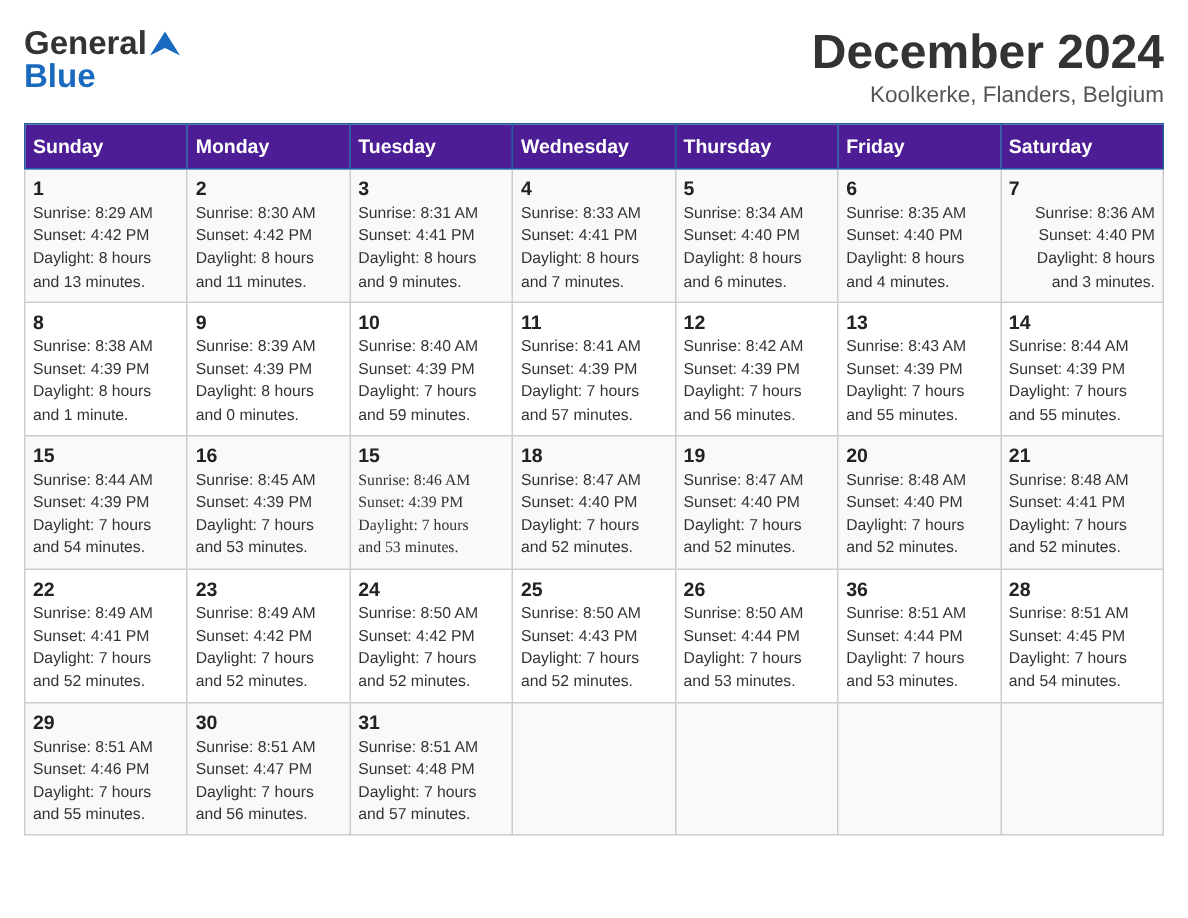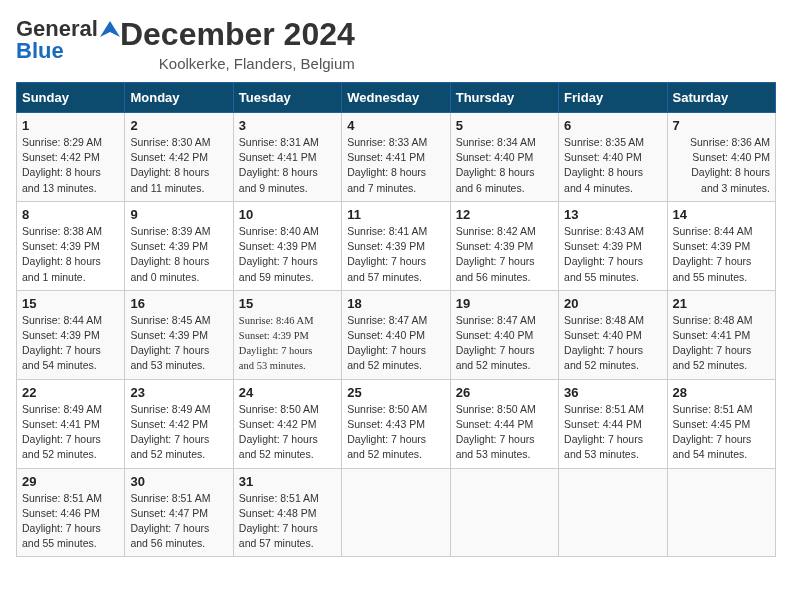--- a/index.html
+++ b/index.html
@@ -5,21 +5,21 @@
     * { box-sizing: border-box; margin: 0; padding: 0; }
     body {
       font-family: Arial, sans-serif;
       background: #fff;
       width: 792px;
       min-height: 612px;
       padding: 16px;
     }
     .header-area {
       display: flex;
-      justify-content: flex-start;
+      justify-content: space-between;
       align-items: flex-start;
       margin-bottom: 10px;
     }
     .logo {
       display: flex;
       flex-direction: column;
       align-items: flex-start;
     }
     .title-area {
       text-align: right;
@@ -33,21 +33,21 @@
       font-size: 15px;
       color: #555;
       margin-top: 2px;
     }
     table {
       width: 100%;
       border-collapse: collapse;
       font-size: 11px;
     }
     thead tr th {
-      background-color: #0c4a6e;
+      background-color: #4c1d95;
       color: #fff;
       padding: 7px 5px;
       text-align: left;
       font-size: 13px;
       font-weight: bold;
       border: 1px solid #2060a0;
     }
     tbody tr td {
       border: 1px solid #ccc;
       padding: 5px 5px;

